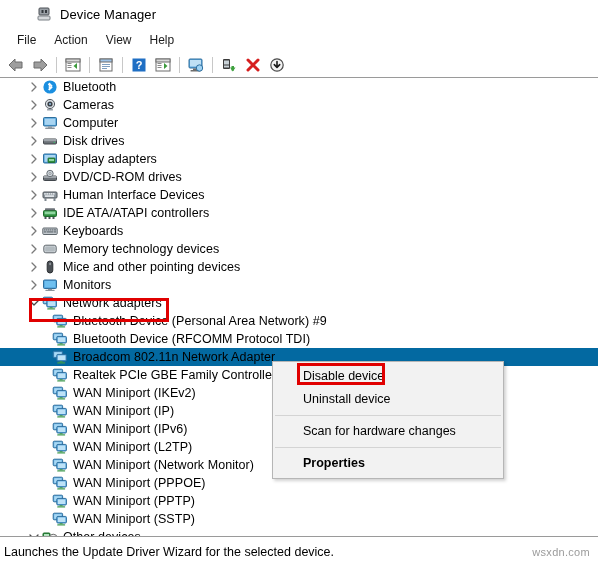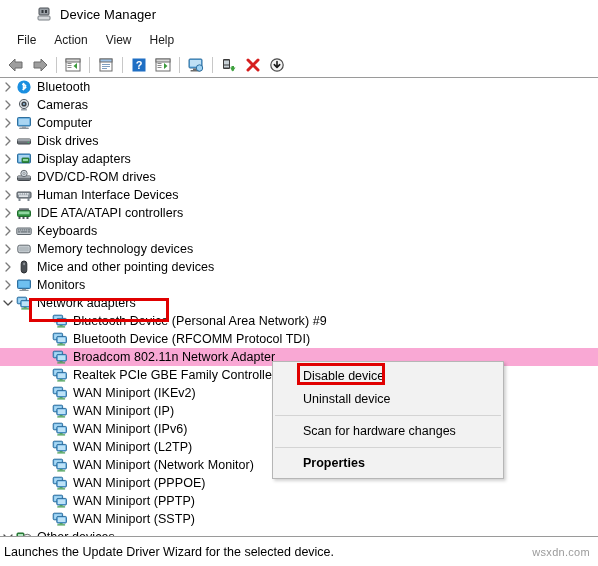--- a/index.html
+++ b/index.html
@@ -98,21 +98,21 @@
   .tree-row {
     display: flex;
     align-items: center;
     height: 18px;
     line-height: 18px;
     white-space: nowrap;
     cursor: default;
     box-sizing: border-box;
   }
   .tree-row.selected {
-    background: #f9a8d4;
+    background: #0369a1;
     align-items: center;
   }
   .tree-row .twisty {
     width: 16px;
     height: 16px;
     flex: 0 0 auto;
     position: relative;
   }
   .tree-row .twisty svg { display: block; }
   .tree-row .node-icon {
@@ -120,21 +120,21 @@
     height: 16px;
     margin-right: 5px;
     flex: 0 0 auto;
     position: relative;
   }
   .tree-row .node-label {
     font-size: 12.5px;
     color: #000000;
     letter-spacing: .05px;
   }
-  .lvl0 { padding-left: 0; }
+  .lvl0 { padding-left: 26px; }
   .lvl1 { padding-left: 36px; }
 
   
   #statusbar {
     position: absolute;
     left: 0;
     top: 536px;
     width: 598px;
     height: 30px;
     background: #ffffff;

